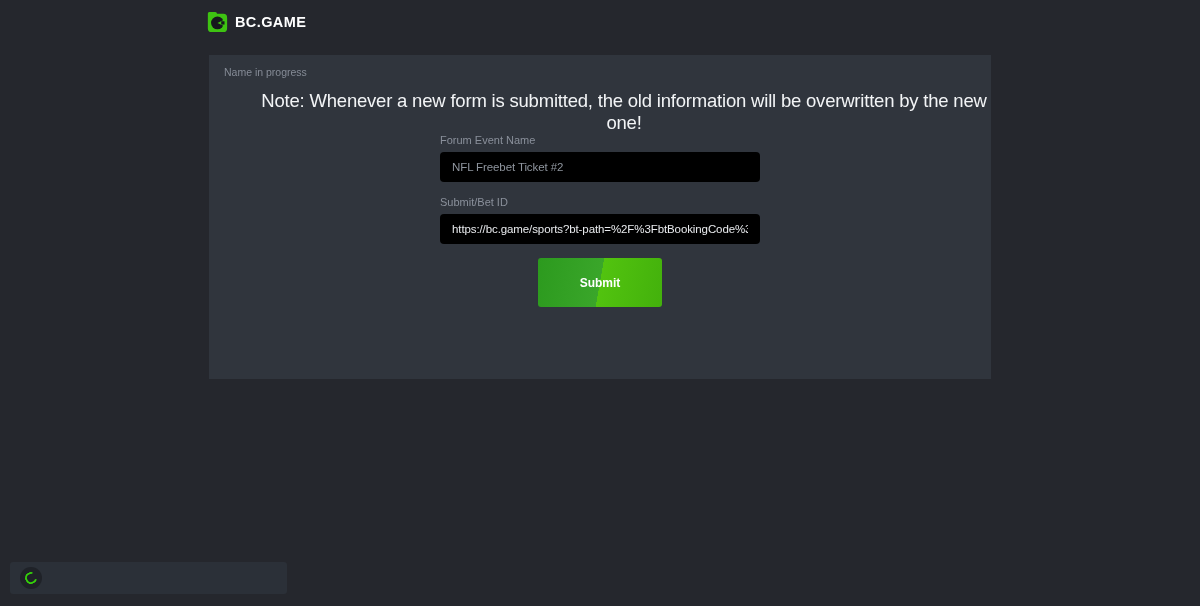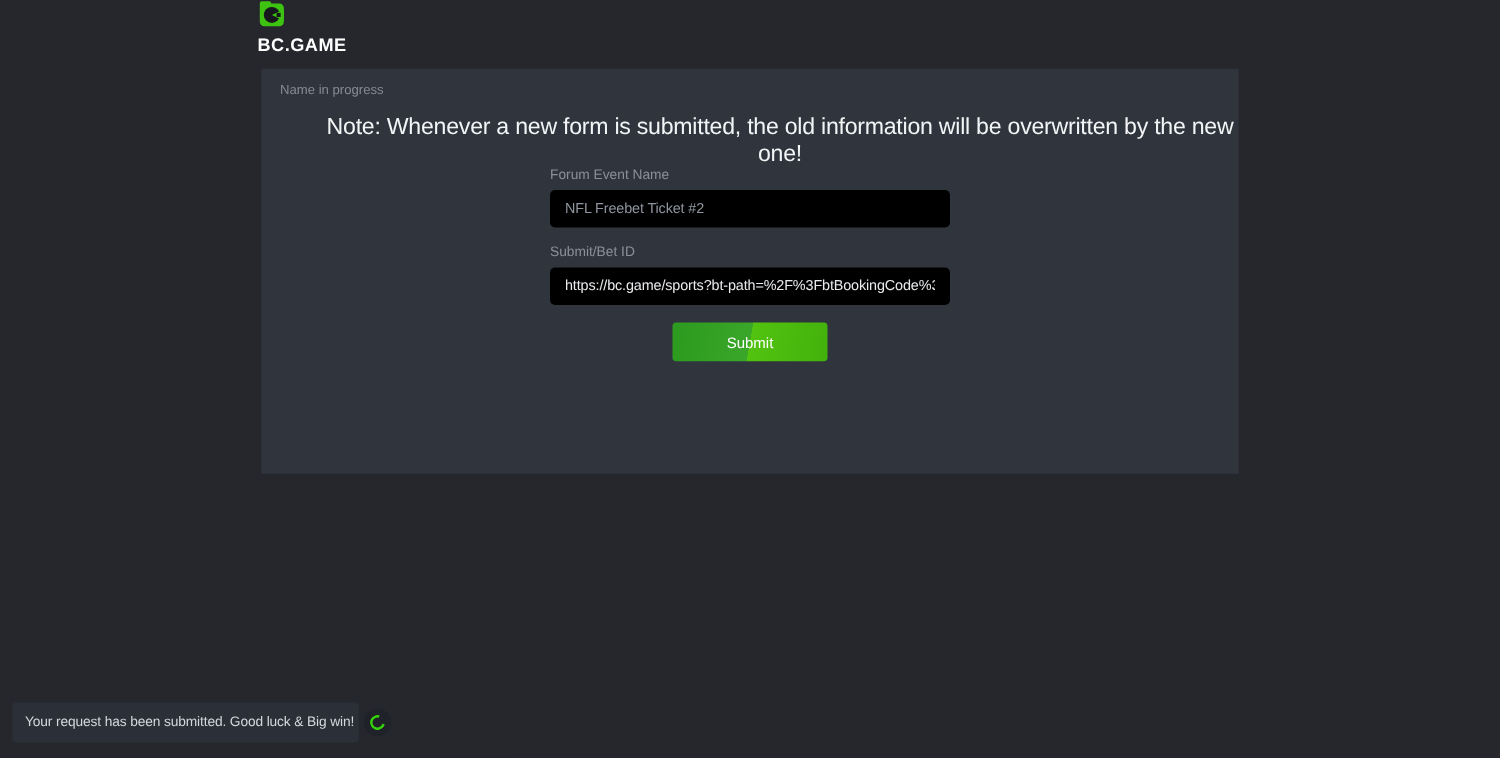--- a/index.html
+++ b/index.html
@@ -6,42 +6,42 @@
   html, body { width:1200px; height:606px; }
   body {
     background:#25272d;
     font-family:"Liberation Sans", sans-serif;
     position:relative;
     overflow:hidden;
   }
 
   
   .header { position:absolute; top:0; left:0; right:0; height:44px; display:flex; align-items:center; padding-left:206px; }
-  .logo { display:flex; align-items:flex-start; gap:7px; cursor:pointer;flex-direction:column; }
+  .logo { display:flex; align-items:center; gap:7px; cursor:pointer; }
   .logo svg { display:block; }
   .brand { color:#ffffff; font-weight:bold; font-size:14.5px; letter-spacing:0.4px; }
 
   
   .panel { position:absolute; left:209px; top:55px; width:782px; height:324px; background:#30353d; }
   .status { position:absolute; top:11px; left:15px; font-size:10.5px; color:#858b96; }
   .note { position:absolute; top:35px; left:0; right:0; text-align:center; font-size:18.5px; letter-spacing:-0.2px; color:#f2f4f6;padding-left:48px; }
 
   
   .form { position:absolute; top:79px; left:231px; width:320px; }
   .field-label { font-size:11px; color:#8a909b; margin-bottom:6px; }
   .field-input {
     width:100%; height:30px; background:#000000; border:none; border-radius:4px;
     color:#e9ebee; font-size:11.5px; letter-spacing:-0.1px; padding:0 12px; margin-bottom:14px;
     font-family:"Liberation Sans", sans-serif; outline:none; display:block;
   }
   .field-input.muted { color:#8f959e; }
   .submit-btn {
-    display:block; margin:14px auto 0; width:124px; height:31px;
+    display:block; margin:14px auto 0; width:124px; height:49px;
     border:none; border-radius:3px; cursor:pointer;
-    color:#ffffff; font-weight:normal; font-size:12px;
+    color:#ffffff; font-weight:bold; font-size:12px;
     font-family:"Liberation Sans", sans-serif;
     background:linear-gradient(100deg, #2c9a1e 0%, #3aa62a 49.9%, #52c30f 50%, #43b10c 100%);
   }
 
   
   .toast {
     position:absolute; left:10px; top:562px; width:277px; height:32px;
     background:#2b3038; border-radius:3px;
     display:flex; align-items:center; gap:8px; padding:0 6px 0 10px;
   }
@@ -83,17 +83,16 @@
 
     <div class="field-label">Submit/Bet ID</div>
     <input class="field-input" type="text" value="https://bc.game/sports?bt-path=%2F%3FbtBookingCode%3D1FB2B19" style="">
 
 
     <button class="submit-btn">Submit</button>
   </div>
 </div>
 
 <div class="toast">
-  <div class="toast-msg">Your request has been submitted. Good luck &amp; Big win!</div>
   <div class="spinner-wrap">
     <div class="spinner"></div>
   </div>
 </div>
 
 </body></html>

